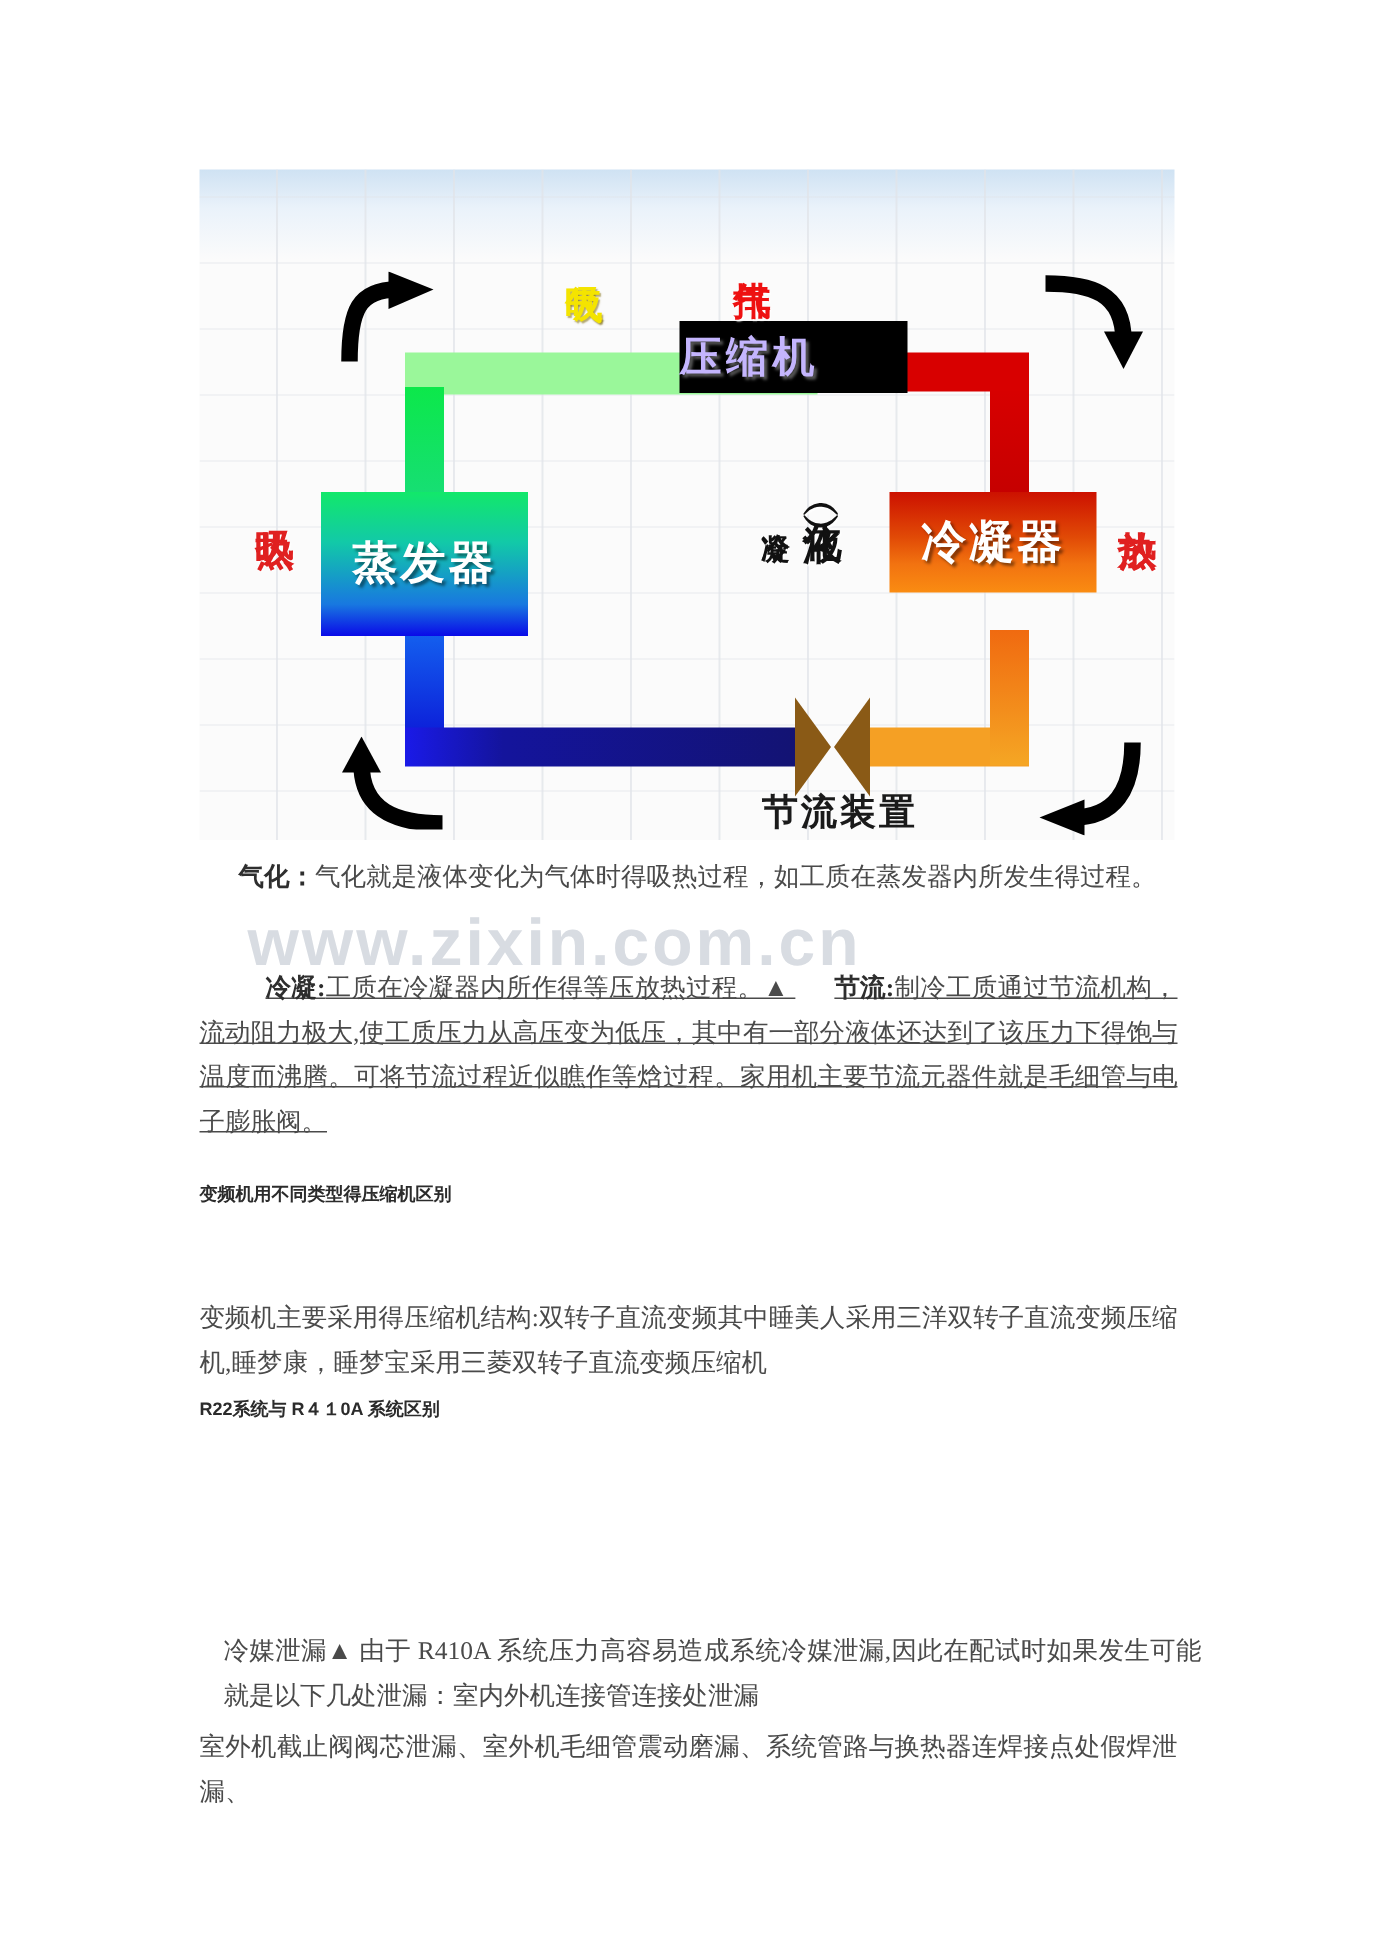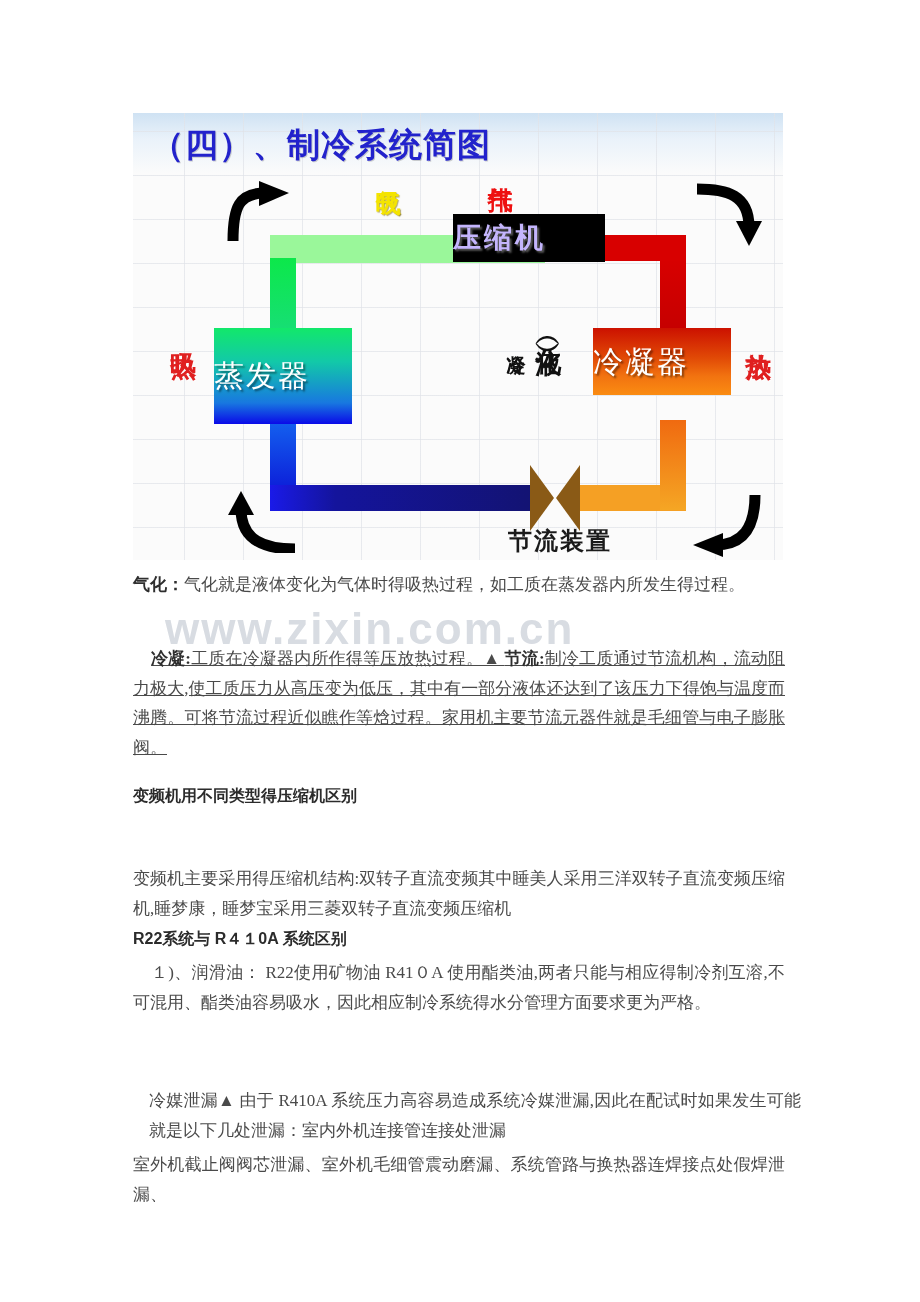--- a/index.html
+++ b/index.html
@@ -93,24 +93,24 @@
   .box-evaporator {
     left: 81px; top: 215px;
     width: 138px; height: 96px;
     background: linear-gradient(to bottom, #12e86a 0%, #12c9a8 35%, #1878e0 78%, #0a0ae8 100%);
   }
   .box-evaporator .box-label,
   .box-condenser .box-label {
     position: absolute;
     left: 0; right: 0; top: 50%;
     transform: translateY(-50%);
-    text-align: left;
+    text-align: center;
     font-family: "Liberation Serif", serif;
     font-size: 30px;
-    font-weight: normal;
+    font-weight: bold;
     color: #ffffff;
     letter-spacing: 2px;
     text-shadow: 2px 2px 2px rgba(0,0,0,.45);
     white-space: nowrap;
   }
   
   .pipe-left-bot {
     left: 137px; top: 305px;
     width: 26px; height: 92px;
     background: linear-gradient(to bottom, #1464f0, #0a0ad2);
@@ -252,27 +252,27 @@
   
   .body-text {
     position: absolute;
     left: 133px;
     width: 652px;
     font-size: 17px;
     line-height: 29.5px;
     color: #4a4a4a;
     text-align: justify;
   }
-  .b { font-weight: bold; color: #2e2e2e; }
+  .b { font-weight: bold; color: #2e2e2e; margin-left: 26px; }
   .heading {
     position: absolute;
     left: 133px;
     width: 652px;
     font-family: "Liberation Sans", sans-serif;
-    font-size: 16px;
+    font-size: 12px;
     font-weight: bold;
     color: #2b2b2b;
     line-height: 28px;
   }
   .indent { text-indent: 18px; }
 
   #p-gasify   { top: 570px; }
   #p-compress { top: 600px; }
   #p-condense { top: 644px; text-decoration: underline; }
   #h-inverter { top: 782px; }
@@ -286,21 +286,20 @@
 </head>
 <body>
 
 <div id="watermark">www.zixin.com.cn</div>
 
 <div id="page">
 
   <div class="figure">
     <div class="figure-grid"></div>
 
-    <div class="fig-title">（四）、制冷系统简图</div>
 
     <div class="pipe pipe-suction-h"></div>
     <div class="pipe pipe-left-top"></div>
     <div class="pipe pipe-left-bot"></div>
     <div class="pipe pipe-bottom-blue"></div>
     <div class="pipe pipe-bottom-orange"></div>
     <div class="pipe pipe-right-bot"></div>
     <div class="pipe pipe-right-top"></div>
     <div class="pipe pipe-discharge-h"></div>
 
@@ -361,18 +360,17 @@
 
 
   <div class="body-text indent" id="p-condense">
     <span class="b">冷凝:</span><span>工质在冷凝器内所作得等压放热过程。▲ </span><span class="b">节流:</span><span>制冷工质通过节流机构，流动阻力极大,使工质压力从高压变为低压，其中有一部分液体还达到了该压力下得饱与温度而沸腾。可将节流过程近似瞧作等焓过程。家用机主要节流元器件就是毛细管与电子膨胀阀。</span>
   </div>
 
   <div class="heading" id="h-inverter">变频机用不同类型得压缩机区别</div>
   <div class="body-text" id="p-inverter">变频机主要采用得压缩机结构:双转子直流变频其中睡美人采用三洋双转子直流变频压缩机,睡梦康，睡梦宝采用三菱双转子直流变频压缩机</div>
 
   <div class="heading" id="h-r22">R22系统与 R４１0A 系统区别</div>
-  <div class="body-text indent" id="p-r22-1">１)、润滑油： R22使用矿物油 R41０A 使用酯类油,两者只能与相应得制冷剂互溶,不可混用、酯类油容易吸水，因此相应制冷系统得水分管理方面要求更为严格。</div>
 
   <div class="body-text" id="p-leak">冷媒泄漏▲ 由于 R410A 系统压力高容易造成系统冷媒泄漏,因此在配试时如果发生可能就是以下几处泄漏：室内外机连接管连接处泄漏</div>
   <div class="body-text" id="p-leak2">室外机截止阀阀芯泄漏、室外机毛细管震动磨漏、系统管路与换热器连焊接点处假焊泄漏、</div>
 
 </div>
 
 </body></html>

